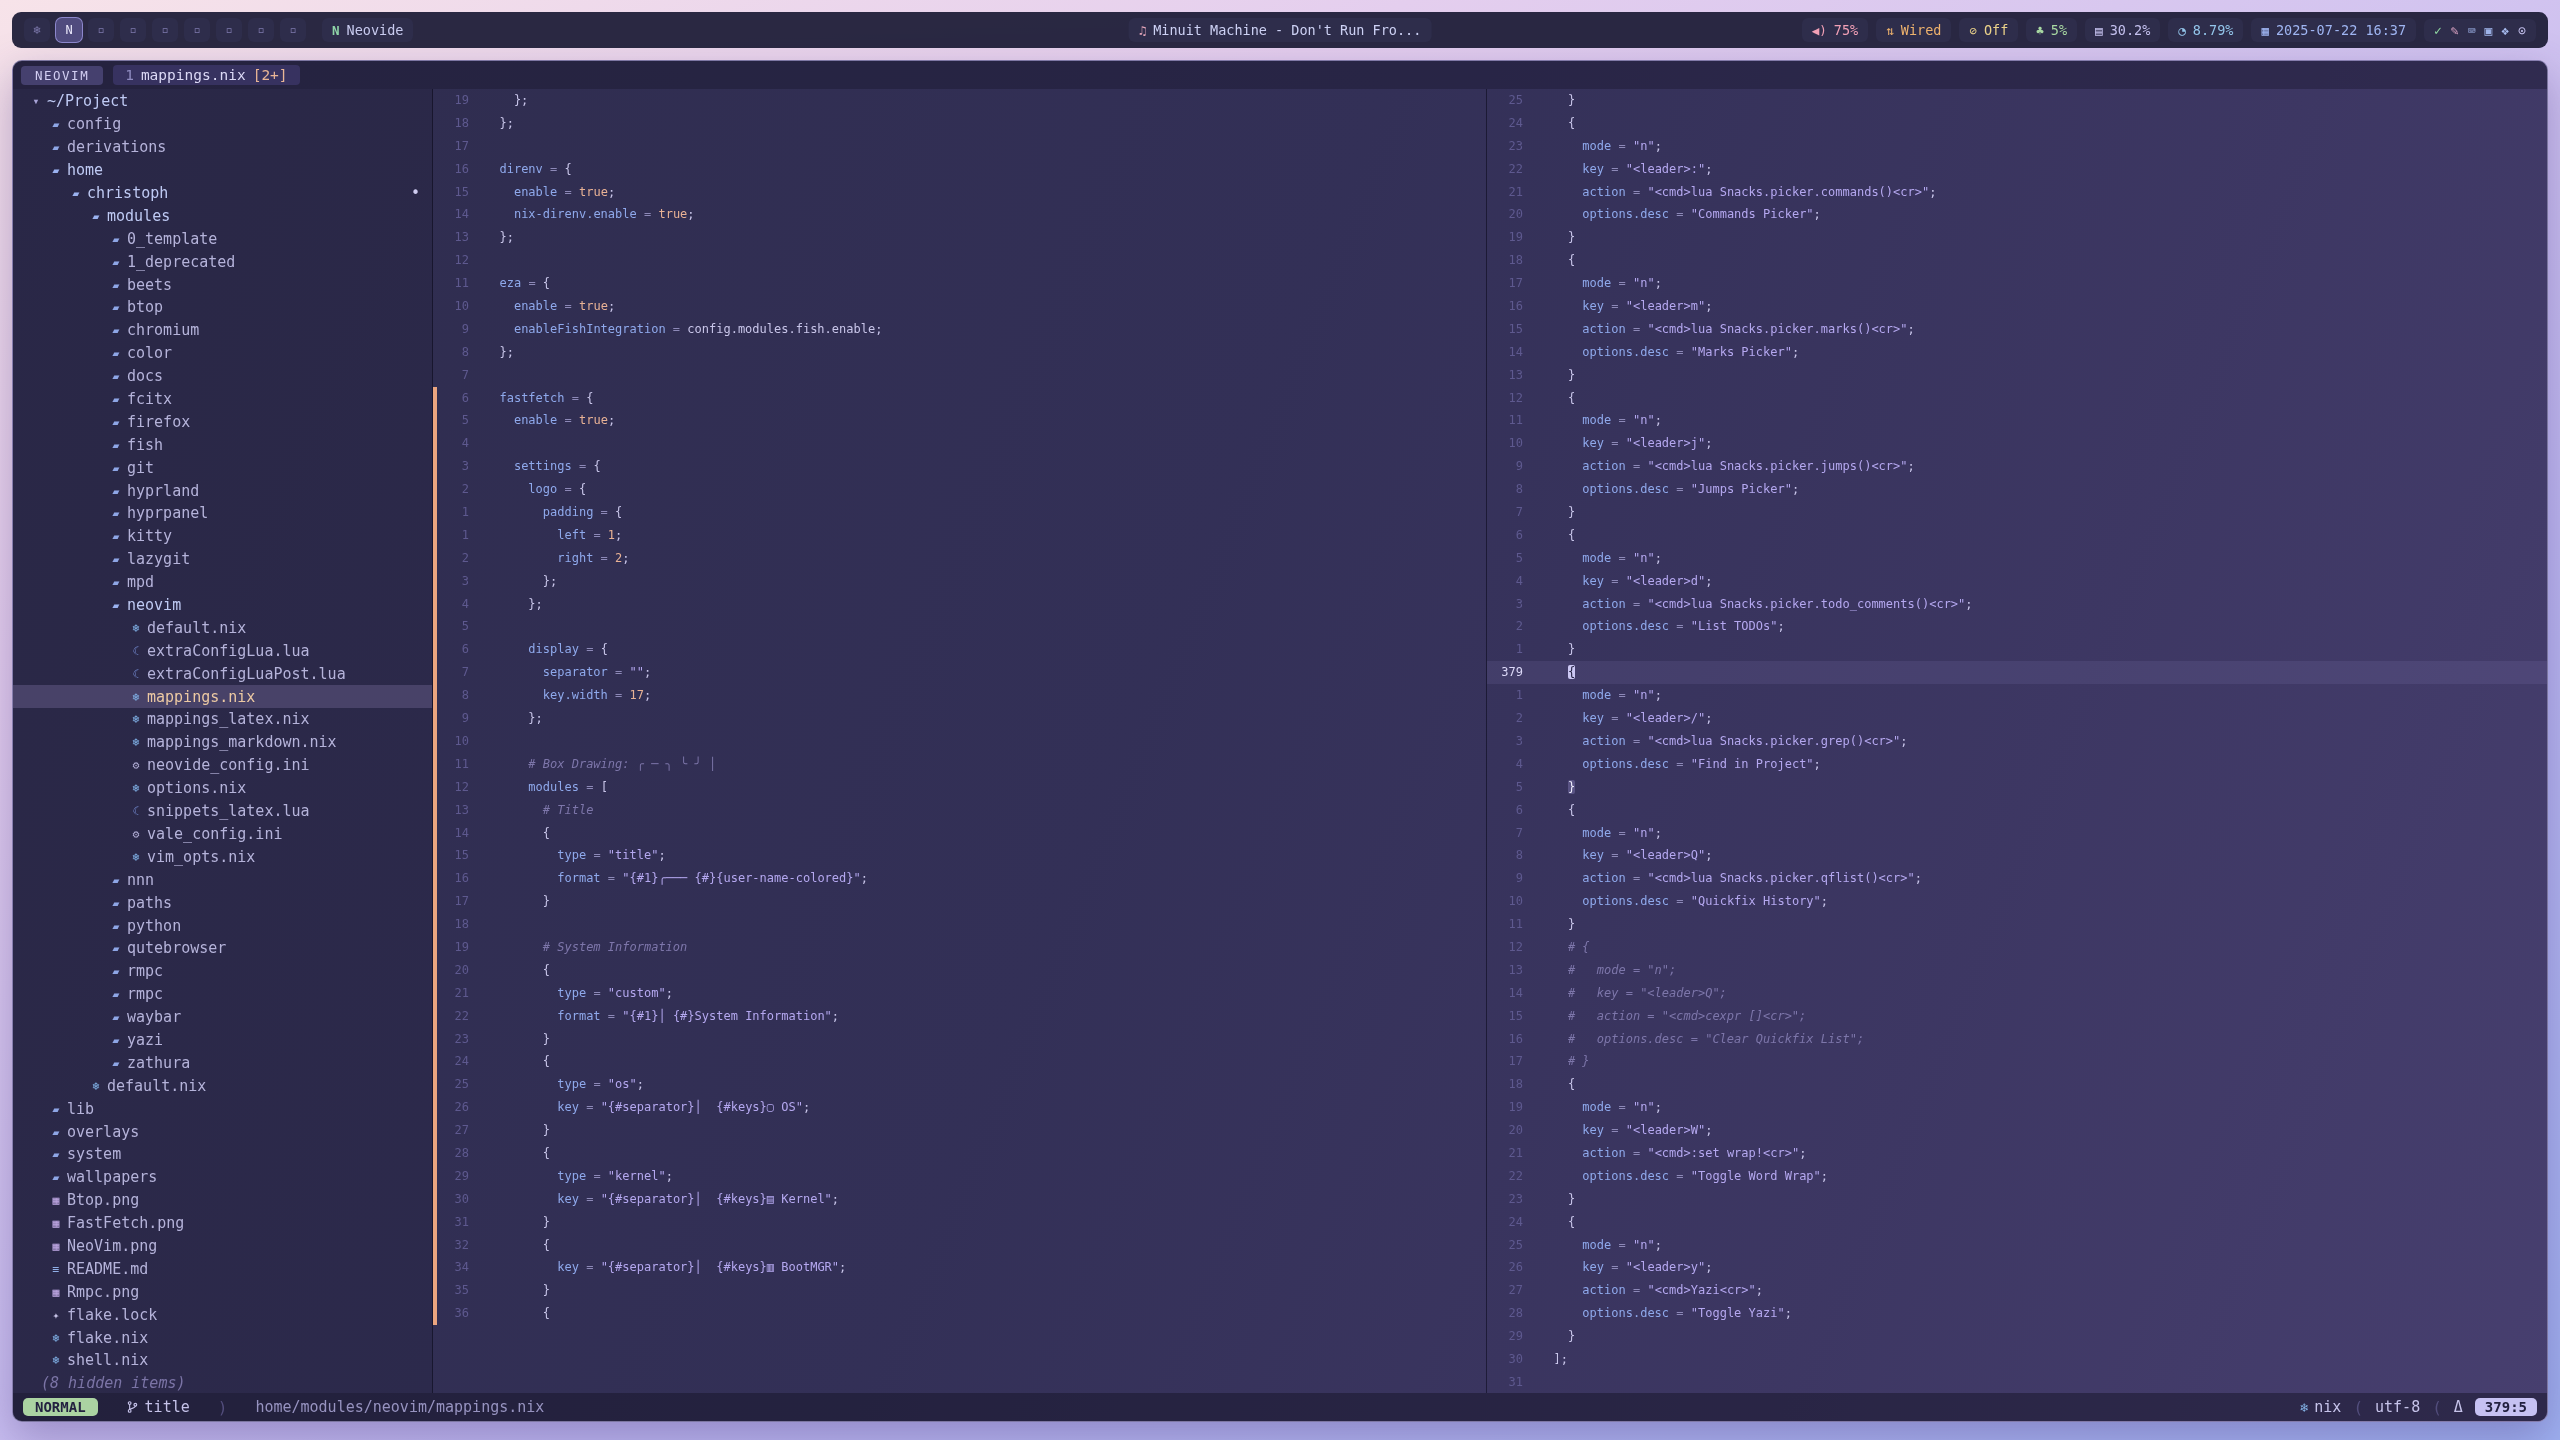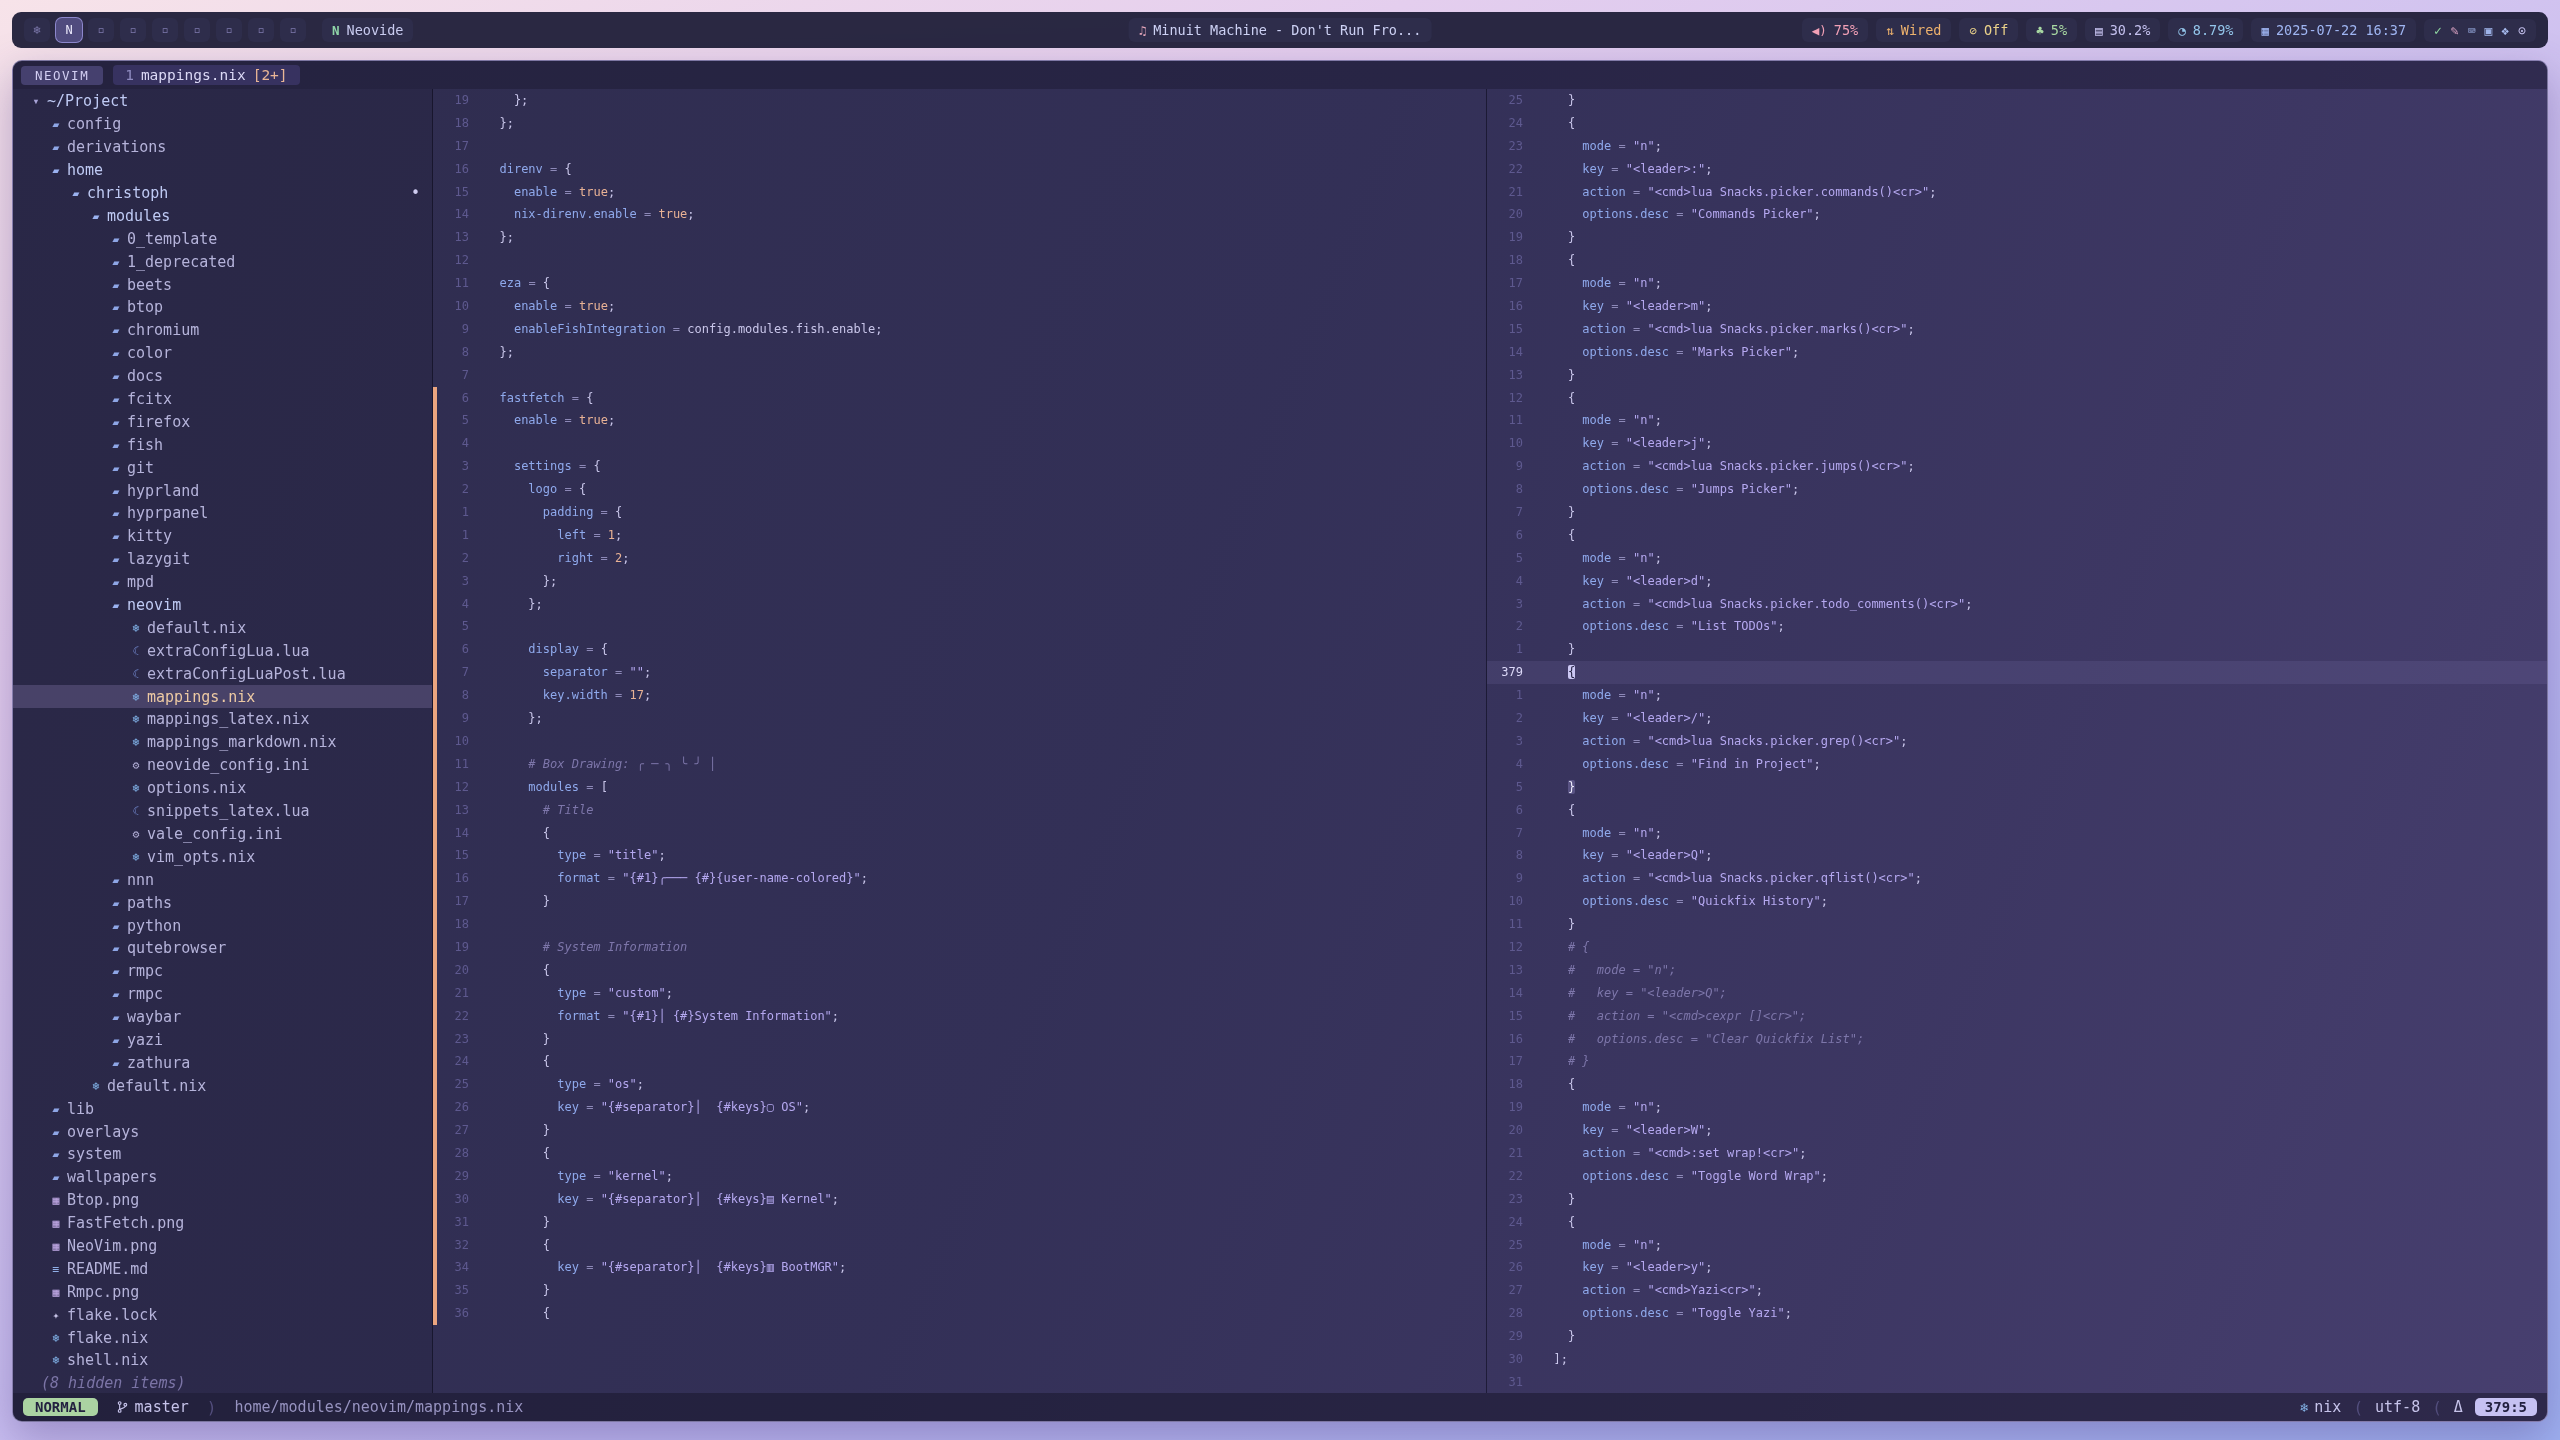--- a/index.html
+++ b/index.html
@@ -82,21 +82,21 @@
   .tx { white-space:pre; }
   .at { color:#8fa9ec; }
   .op { color:#8d89b8; }
   .st { color:#b5a8f0; }
   .nu,.bo { color:#e9b295; }
   .cm { color:#7d76aa; font-style:italic; }
   .cursor { background:#ccc8f4; color:#232140; border-radius:2px; }
   .mbrace { background:#595384; color:#eeecfc; border-radius:2px; }
   
   .statusline {
-    height:28px; flex:0 0 28px; display:flex; align-items:center; gap:18px;
+    height:28px; flex:0 0 28px; display:flex; align-items:center; gap:28px;
     background:rgba(22,20,40,.5); padding:0 10px; font-size:15px; color:#c6c3ea;
   }
   .mode { background:#abd3a2; color:#232140; font-weight:bold; border-radius:5px; padding:1px 12px; font-size:14px; }
   .branch { display:flex; align-items:center; gap:6px; color:#c6c3ea; }
   .branch svg { display:block; }
   .slsep { color:#524d7c; font-size:16px; }
   .path { color:#9793c0; }
   .sl-right { margin-left:auto; display:flex; align-items:center; gap:12px; }
   .ft { display:flex; align-items:center; gap:6px; }
   .ft-ic { color:#86b6ea; font-size:13px; }
@@ -526,21 +526,21 @@
 
   <div class="statusline">
     <span class="mode">NORMAL</span>
     <span class="branch">
       <svg width="13" height="14" viewBox="0 0 16 16">
         <circle cx="4.5" cy="3.2" r="1.7" fill="none" stroke="currentColor" stroke-width="1.4"></circle>
         <circle cx="4.5" cy="12.8" r="1.7" fill="none" stroke="currentColor" stroke-width="1.4"></circle>
         <circle cx="11.5" cy="5.2" r="1.7" fill="none" stroke="currentColor" stroke-width="1.4"></circle>
         <path d="M4.5 4.9v6.2 M11.5 6.9c0 3.2-7 2.4-7 4.9" fill="none" stroke="currentColor" stroke-width="1.4"></path>
       </svg>
-      <span>master</span>
+      <span>title</span>
     </span>
     <span class="slsep">)</span>
     <span class="path">home/modules/neovim/mappings.nix</span>
     <span class="sl-right">
       <span class="ft">
         <span class="ft-ic">❄</span>
         <span>nix</span>
       </span>
       <span class="slsep">(</span>
       <span>utf-8</span>

